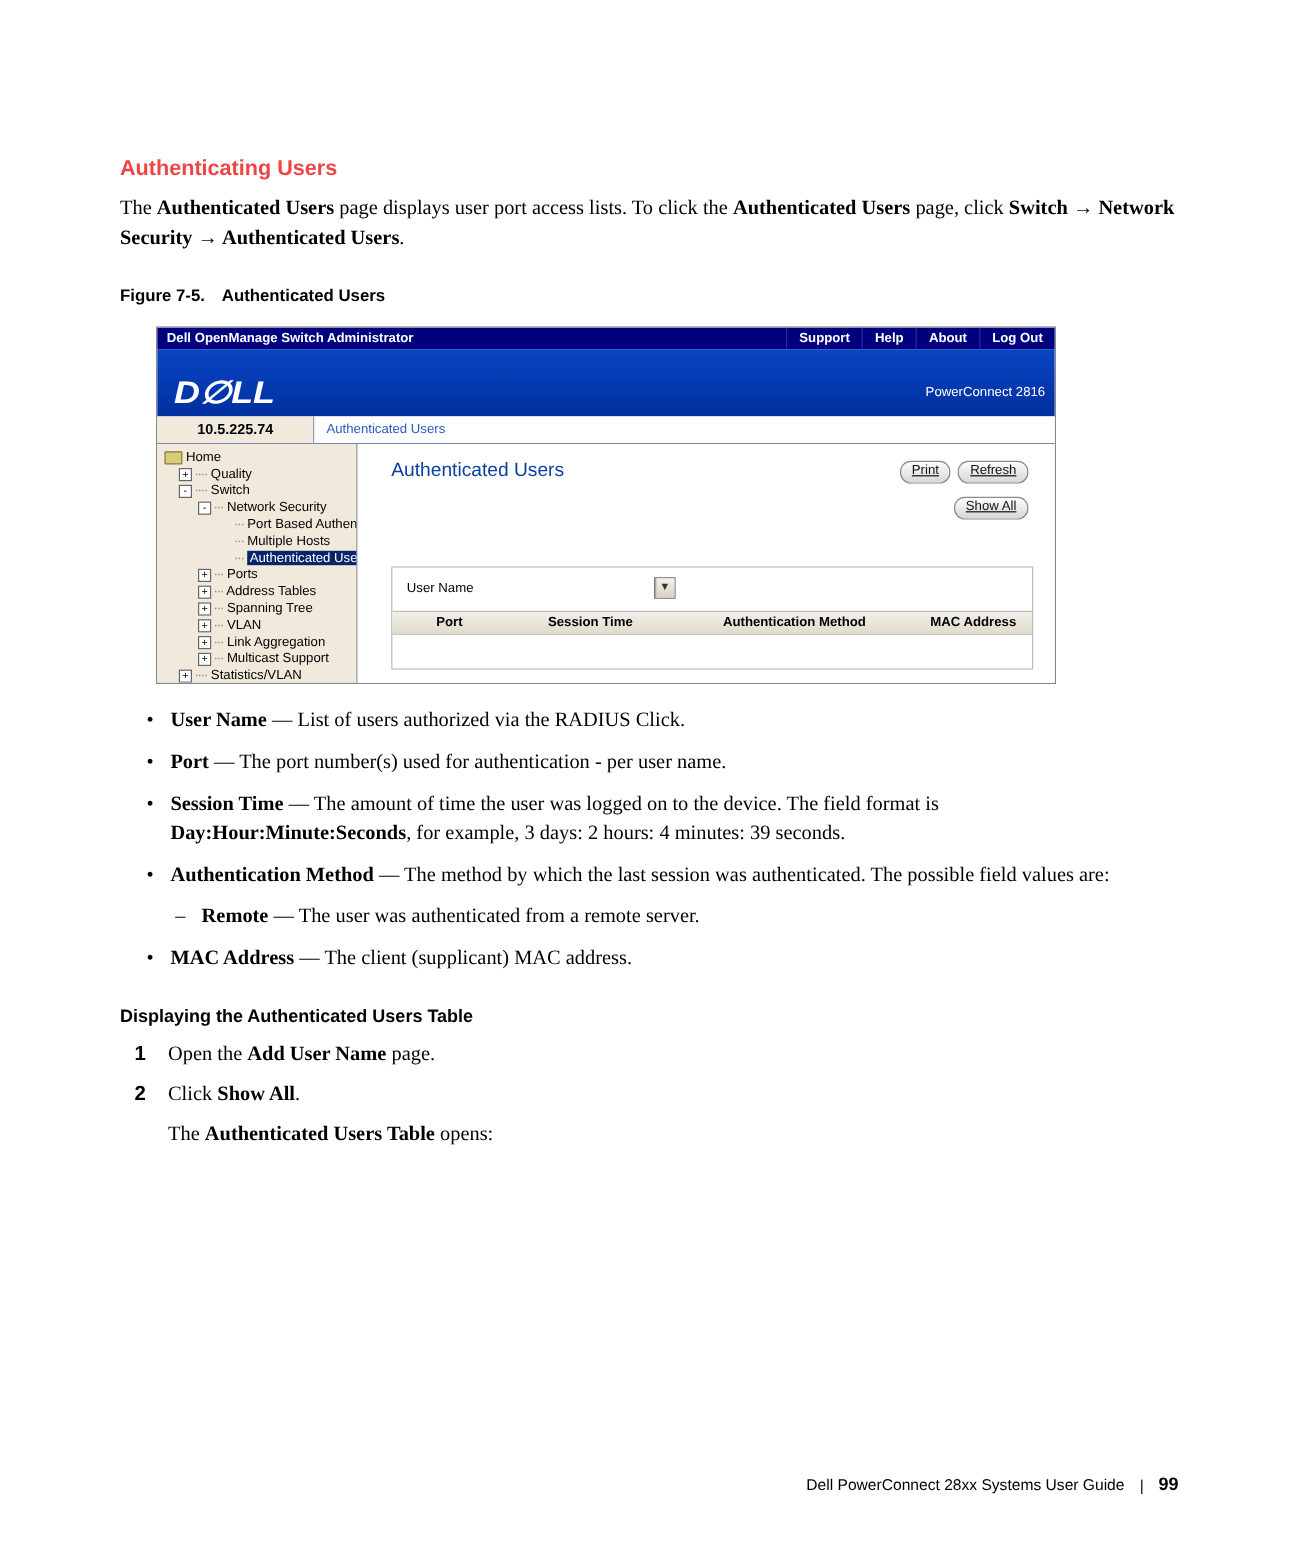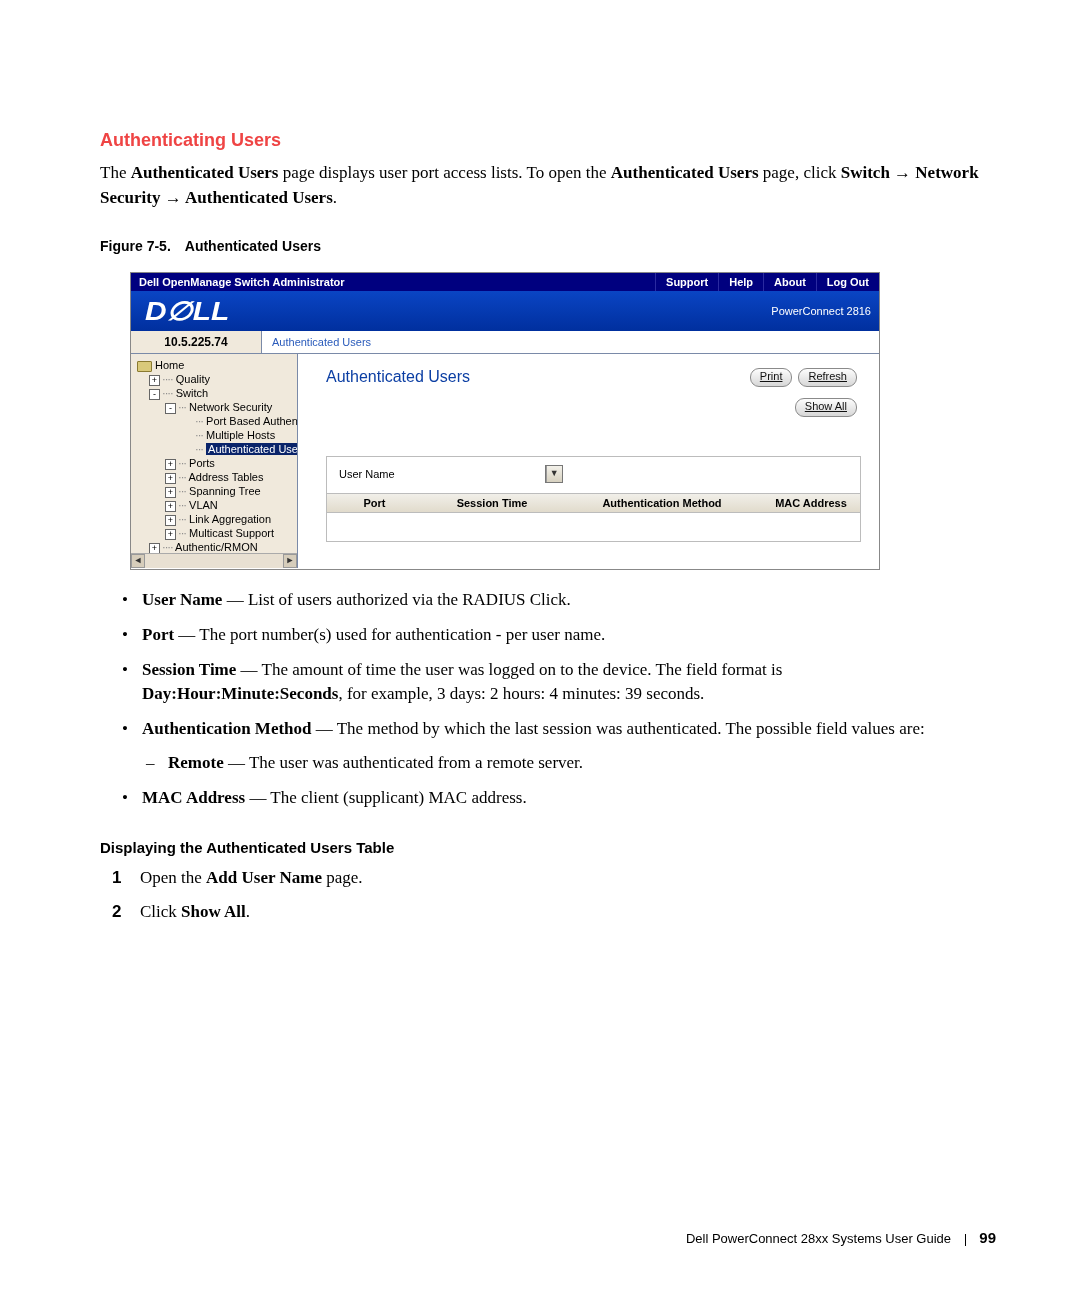--- a/index.html
+++ b/index.html
@@ -65,21 +65,21 @@
     border-left: 1px solid #2a2aa0;
     font-weight: bold;
     font-size: 11px;
   }
   .shot-brandbar {
     background: linear-gradient(#0a45c4, #002f9e);
     height: 40px;
     display:flex;
     justify-content: space-between;
     align-items: center;
-    padding: 0 8px 0 14px;
+    padding: 16px 8px 0 14px;
     gap: 20px;
   }
   .dell-logo {
     font-family: Arial, Helvetica, sans-serif;
     color:#fff;
     font-weight: 900;
     font-style: italic;
     font-size: 26px;
     letter-spacing: 0px;
     transform: scaleX(1.15);
@@ -310,36 +310,36 @@
     content: counter(step);
     position:absolute;
     left:0;
     font-family: Arial, Helvetica, sans-serif;
     font-weight:bold;
   }
   .step-follow { margin-left:40px; font-size:17px; margin-top:6px; }
   .footer {
     position:absolute;
     bottom:50px;
-    right:84px;
+    right:98px;
     font-family: Arial, Helvetica, sans-serif;
     font-size:13px;
     color:#000;
   }
   .footer .divider { display:inline-block; border-left:1px solid #000; height:12px; margin:0 10px; vertical-align:middle;}
   .footer .pageno { font-weight:bold; font-size:15px;}
 </style>
 </head>
 <body>
 
 <div class="page">
   <div class="section-title">Authenticating Users</div>
 
   <p class="body-text">
-    <span>The </span><b>Authenticated Users</b><span> page displays user port access lists. To open the </span><b>Authenticated Users</b><span> page, click </span><b>Switch → Network Security → Authenticated Users</b><span>.</span>
+    <span>The </span><b>Authenticated Users</b><span> page displays user port access lists. To click the </span><b>Authenticated Users</b><span> page, click </span><b>Switch → Network Security → Authenticated Users</b><span>.</span>
   </p>
 
   <div class="figure-caption">
     <span>Figure 7-5.</span><span class="gap"></span><span>Authenticated Users</span>
   </div>
 
   <div class="shot-frame">
     <div class="shot-titlebar">
       <span>Dell OpenManage Switch Administrator</span>
       <div class="menu">
@@ -365,21 +365,21 @@
         <div class="tree-node indent2"><span class="tree-minus">-</span><span class="tree-dots">···</span> <span>Network Security</span></div>
         <div class="tree-node indent4"><span class="tree-dots">···</span> <span>Port Based Authentic</span></div>
         <div class="tree-node indent4"><span class="tree-dots">···</span> <span>Multiple Hosts</span></div>
         <div class="tree-node indent4"><span class="tree-dots">···</span> <span class="tree-selected">Authenticated Users</span></div>
         <div class="tree-node indent2"><span class="tree-plus">+</span><span class="tree-dots">···</span> <span>Ports</span></div>
         <div class="tree-node indent2"><span class="tree-plus">+</span><span class="tree-dots">···</span> <span>Address Tables</span></div>
         <div class="tree-node indent2"><span class="tree-plus">+</span><span class="tree-dots">···</span> <span>Spanning Tree</span></div>
         <div class="tree-node indent2"><span class="tree-plus">+</span><span class="tree-dots">···</span> <span>VLAN</span></div>
         <div class="tree-node indent2"><span class="tree-plus">+</span><span class="tree-dots">···</span> <span>Link Aggregation</span></div>
         <div class="tree-node indent2"><span class="tree-plus">+</span><span class="tree-dots">···</span> <span>Multicast Support</span></div>
-        <div class="tree-node indent1"><span class="tree-plus">+</span><span class="tree-dots">····</span> <span>Authentic/RMON</span></div>
+        <div class="tree-node indent1"><span class="tree-plus">+</span><span class="tree-dots">····</span> <span>Statistics/VLAN</span></div>
         <div class="tree-node indent1"><span class="tree-plus">+</span><span class="tree-dots">····</span> <span>Quality of Service</span></div>
         <div class="shot-hscroll">
           <div class="arrow">◄</div>
           <div class="arrow">►</div>
         </div>
       </div>
       <div class="shot-main">
         <div class="panel-title">Authenticated Users</div>
         <div class="action-buttons">
           <div class="pill-btn">Print</div>
@@ -417,19 +417,22 @@
       </ul>
     </li>
     <li><b>MAC Address</b><span> — The client (supplicant) MAC address.</span></li>
   </ul>
 
   <div class="subsect-title">Displaying the Authenticated Users Table</div>
   <ol class="steps">
     <li><span>Open the </span><b>Add User Name</b><span> page.</span></li>
     <li><span>Click </span><b>Show All</b><span>.</span></li>
   </ol>
+  <p class="step-follow">
+    <span>The </span><b>Authenticated Users Table</b><span> opens:</span>
+  </p>
 </div>
 
 <div class="footer">
   <span>Dell PowerConnect 28xx Systems User Guide</span>
   <span class="divider"></span>
   <span class="pageno">99</span>
 </div>
 
 </body></html>

